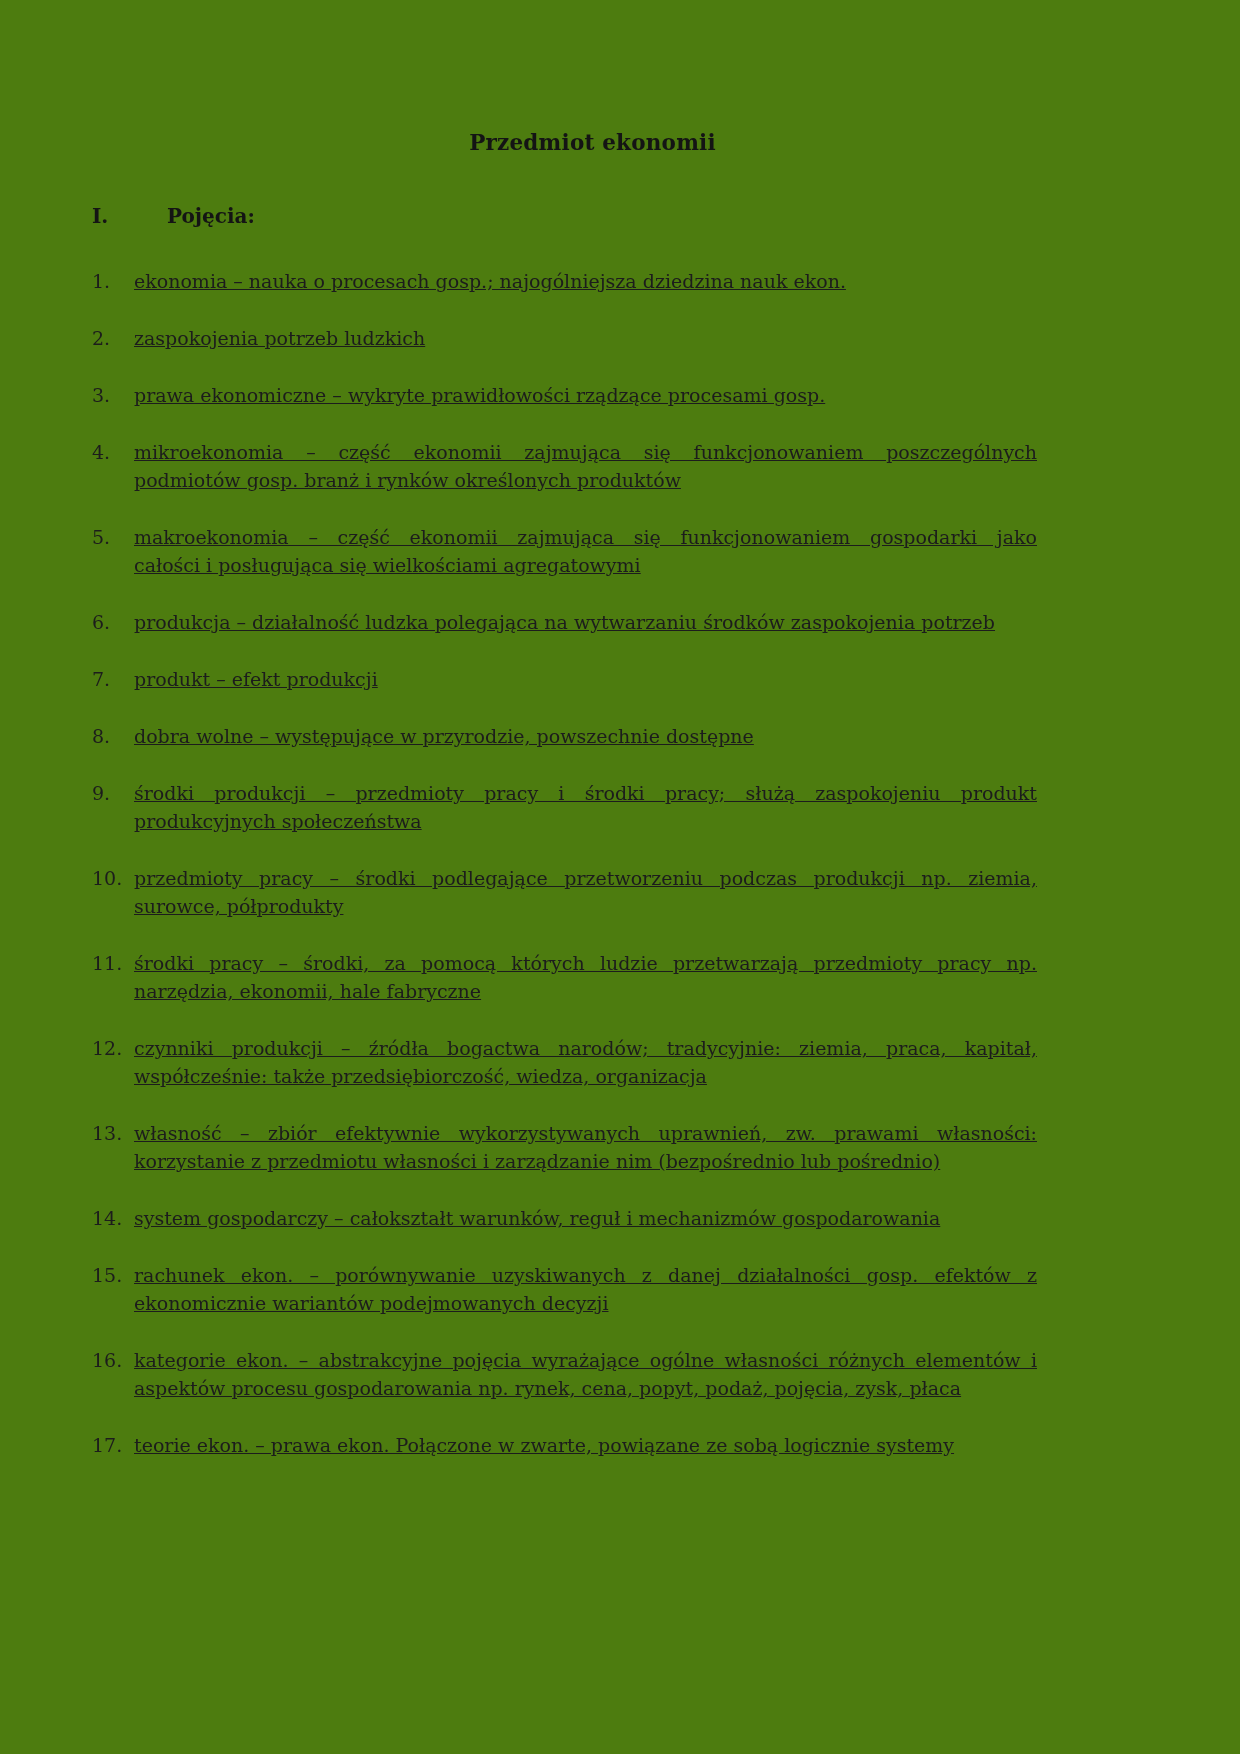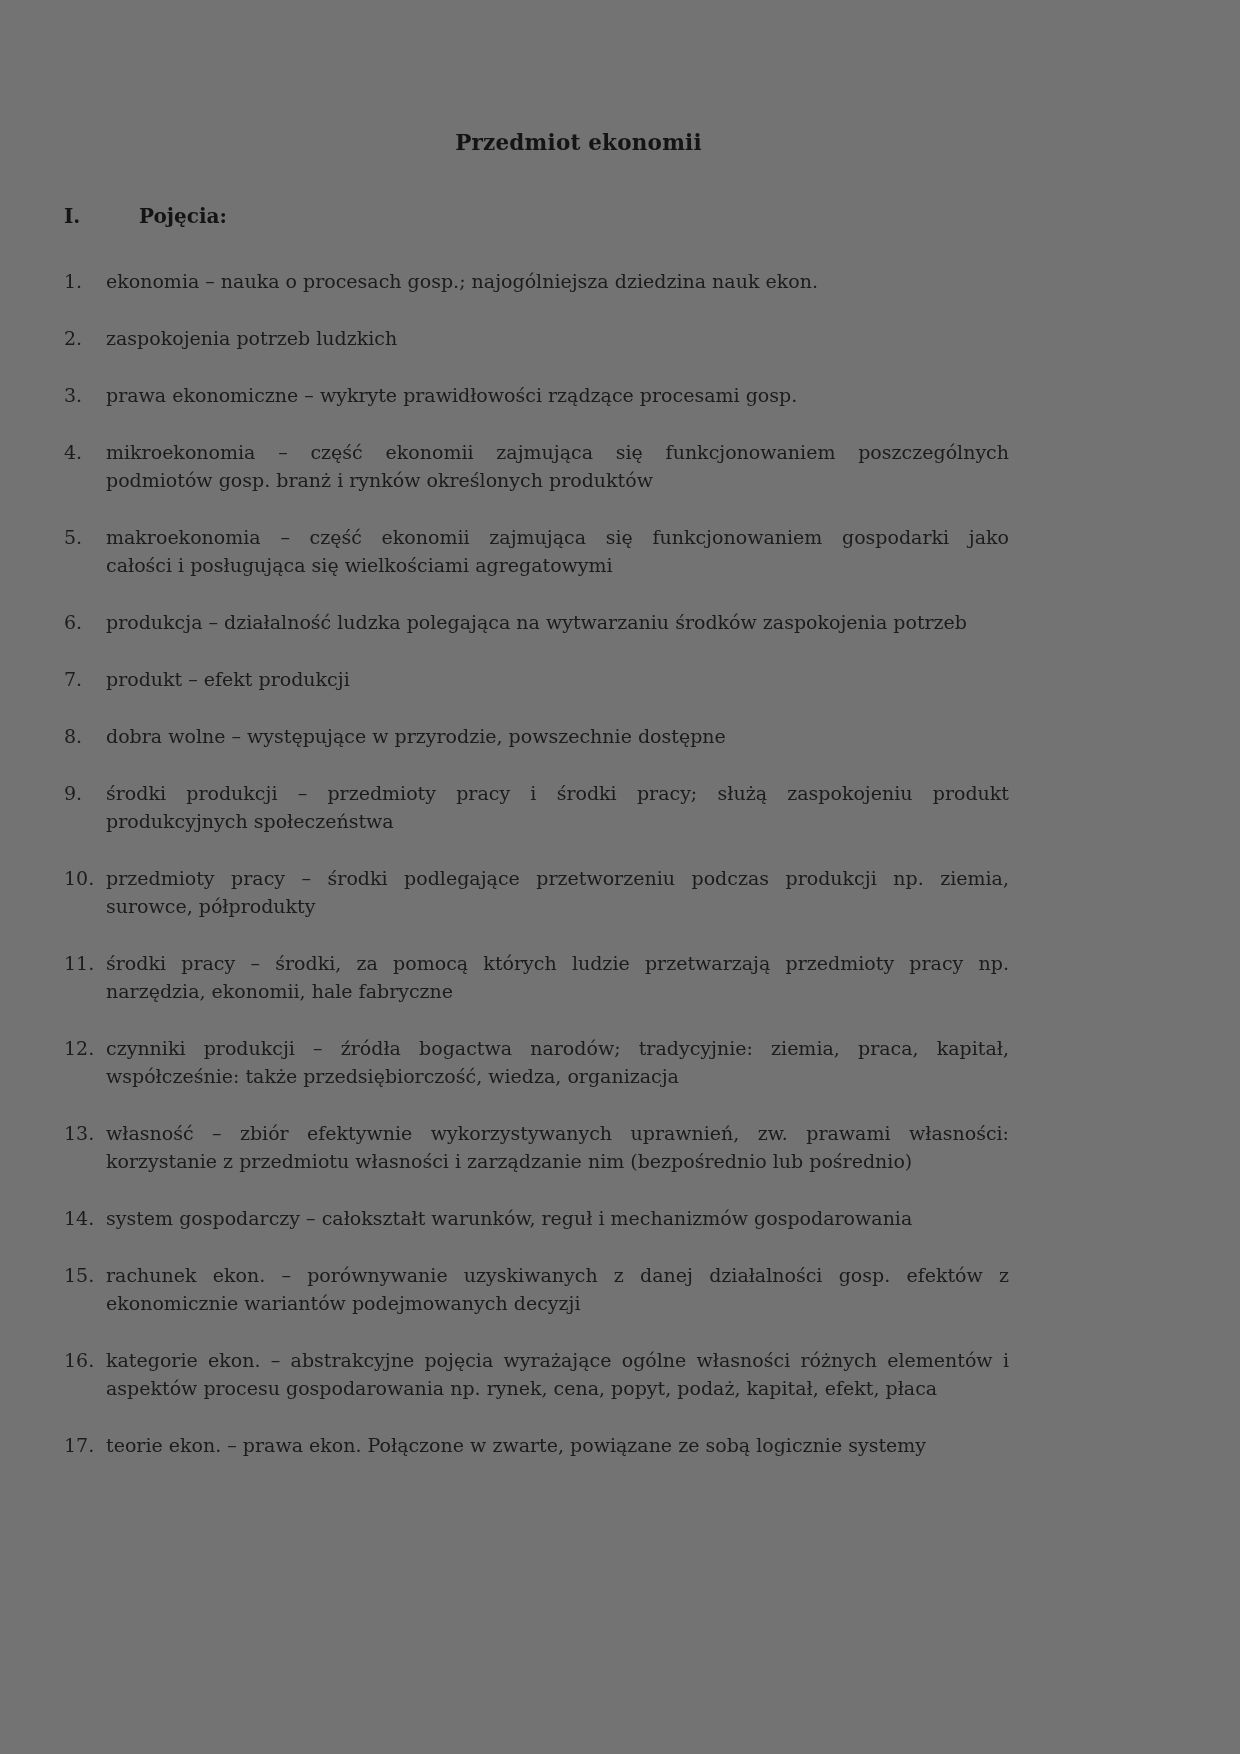--- a/index.html
+++ b/index.html
@@ -11,22 +11,22 @@
     width: 1240px;
     height: 1754px;
     overflow: hidden;
     font-family: "DejaVu Serif", "Liberation Serif", serif;
     color: #1c1c1c;
   }
   .page {
     box-sizing: border-box;
     width: 1240px;
     height: 1754px;
-    padding: 128px 147px 0 64px;
-    background: #737373;
+    padding: 128px 147px 0 92px;
+    background: #4d7c0f;
   }
   .doc-title {
     text-align: center;
     font-weight: bold;
     font-size: 21.5px;
     line-height: 30px;
     letter-spacing: 0.2px;
     color: #141414;
   }
   .section-heading {
@@ -49,20 +49,21 @@
   .item {
     display: flex;
     margin-bottom: 29px;
   }
   .item .num {
     width: 42px;
     flex-shrink: 0;
   }
   .item .text {
     width: 903px;
+    text-decoration: underline;
   }
   .line {
     white-space: normal;
   }
   .line.just {
     text-align: justify;
     text-align-last: justify;
   }
 </style>
 </head>
@@ -172,21 +173,21 @@
         <span class="num">15.</span>
         <div class="text">
           <div class="line just">rachunek ekon. – porównywanie uzyskiwanych z danej działalności gosp. efektów z</div>
           <div class="line">ekonomicznie wariantów podejmowanych decyzji</div>
         </div>
       </div>
       <div class="item">
         <span class="num">16.</span>
         <div class="text">
           <div class="line just">kategorie ekon. – abstrakcyjne pojęcia wyrażające ogólne własności różnych elementów i</div>
-          <div class="line">aspektów procesu gospodarowania np. rynek, cena, popyt, podaż, kapitał, efekt, płaca</div>
+          <div class="line">aspektów procesu gospodarowania np. rynek, cena, popyt, podaż, pojęcia, zysk, płaca</div>
         </div>
       </div>
       <div class="item">
         <span class="num">17.</span>
         <div class="text">
           <div class="line">teorie ekon. – prawa ekon. Połączone w zwarte, powiązane ze sobą logicznie systemy</div>
         </div>
       </div>
     </div>
 </div>

